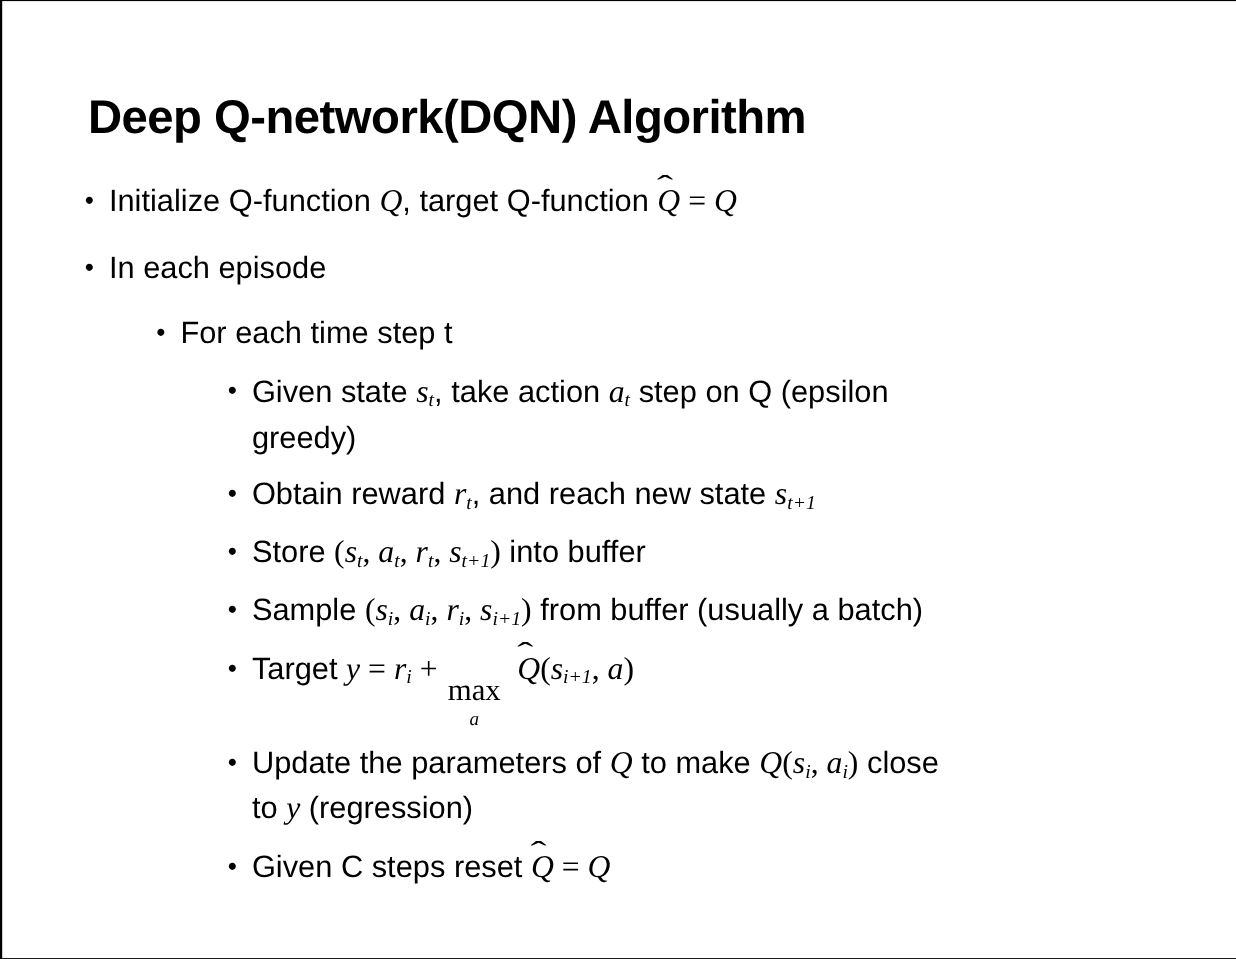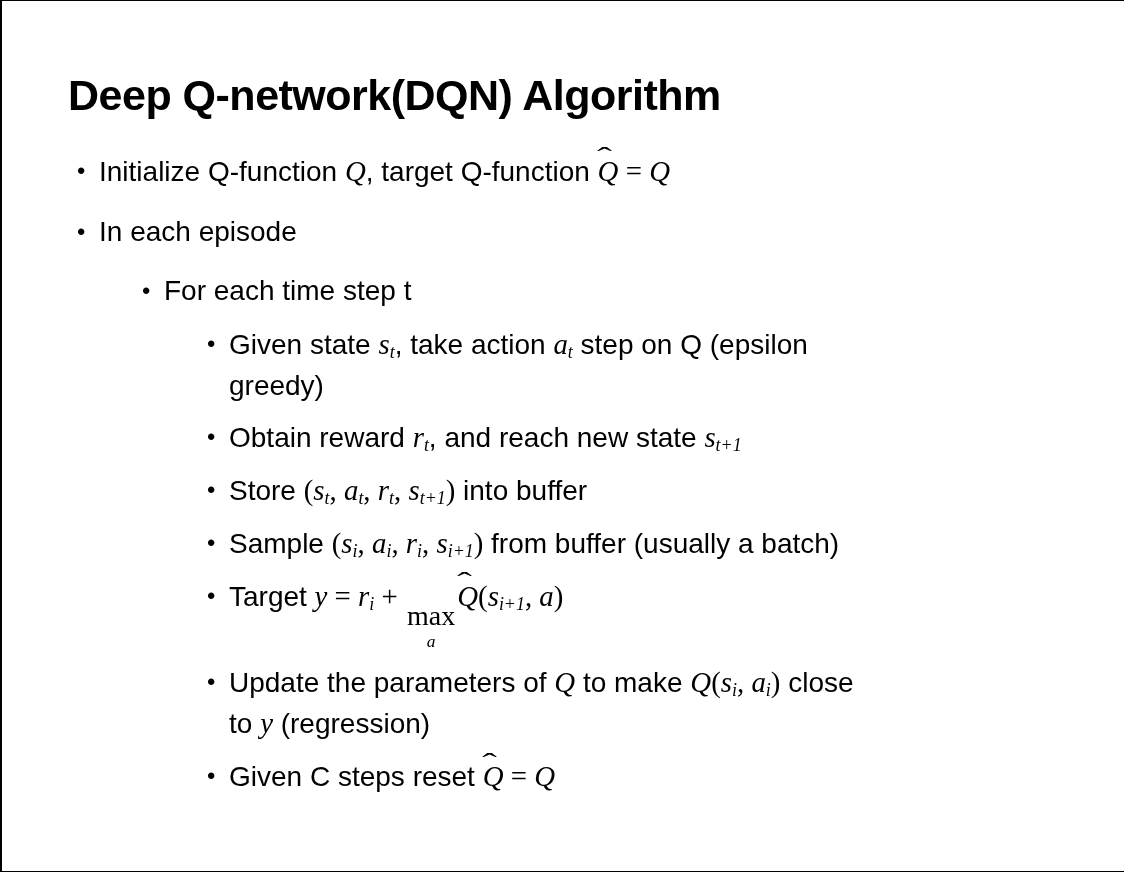--- a/index.html
+++ b/index.html
@@ -10,21 +10,21 @@
     box-sizing: border-box;
     background: #ffffff;
     border-left: 2px solid #000;
     border-top: 1px solid #000;
     border-bottom: 1px solid #000;
     overflow: hidden;
     font-family: "Liberation Sans", sans-serif;
     color: #000;
   }
   .title {
-    margin: 4px;
+    margin: 16px;
     padding: 64px 0 0 62px;
     font-size: 43px;
     line-height: 1.25;
     font-weight: 700;
     letter-spacing: -0.5px;
   }
   .bullets { margin-top: 28px; }
   .row {
     display: flex;
     align-items: flex-start;
@@ -67,21 +67,21 @@
     font-size: 0.95em;
     transform: scaleX(1.6);
     letter-spacing: 0;
   }
   .max-op {
     display: inline-flex;
     flex-direction: column;
     align-items: center;
     vertical-align: -0.70em;
     line-height: 1;
-    margin: 0 2px 0 2px;
+    margin: 0 15px 0 2px;
   }
   .max-word { font-family: "Liberation Serif", serif; font-size: 1.0em; }
   .max-sub {
     font-family: "Liberation Serif", serif;
     font-style: italic;
     font-size: 0.62em;
     margin-top: 3px;
   }
 </style>
 </head>

